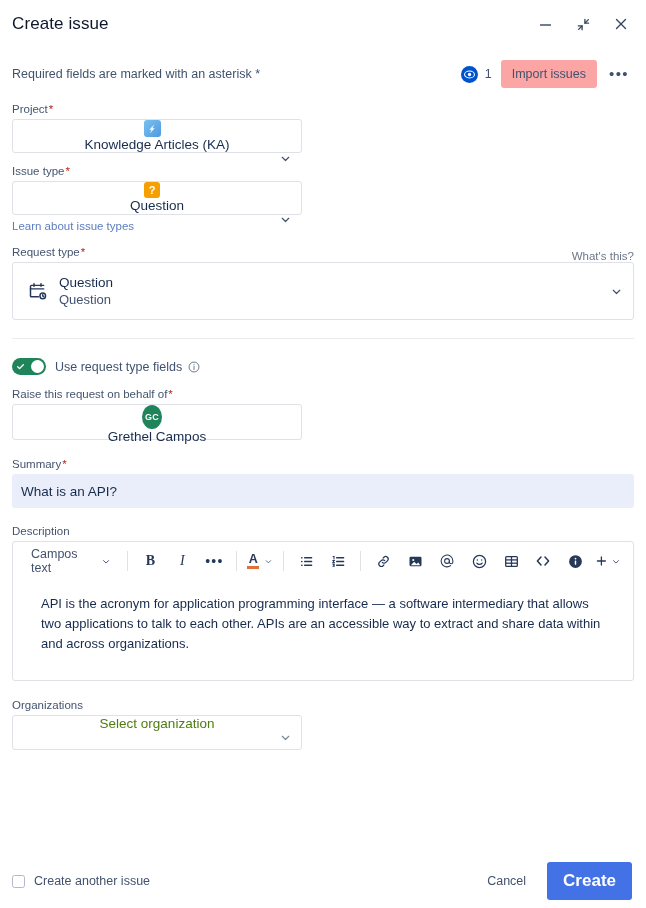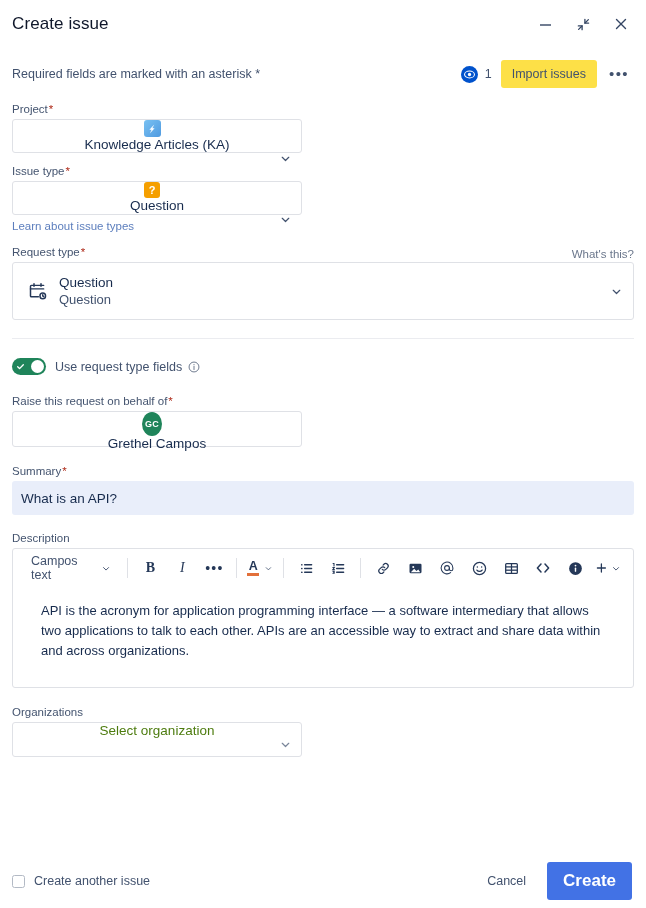--- a/index.html
+++ b/index.html
@@ -28,33 +28,33 @@
     display: flex; align-items: center;
     padding: 0 14px 0 12px; height: 34px; margin-top: 9px;
   }
   .notice-text { font-size: 12.5px; color: #42526e; }
   .notice-right { margin-left: auto; display: flex; align-items: center; gap: 9px; }
   .watch-wrap { display: flex; align-items: center; gap: 7px; }
   .watch-icon { width: 17px; height: 17px; border-radius: 50%; background: #0052cc;
                 display: flex; align-items: center; justify-content: center; cursor: pointer; }
   .watch-count { font-size: 12.5px; color: #42526e; }
   .import-btn {
-    background: #fde047; border: none; border-radius: 3px;
+    background: #fca5a5; border: none; border-radius: 3px;
     font-size: 12.5px; color: #42526e; padding: 7px 11px;
     font-family: inherit; cursor: pointer;
   }
   .more-btn { color: #42526e; font-size: 15px; letter-spacing: 1.4px;
               padding: 2px 3px; cursor: pointer; line-height: 8px; }
 
   
   .body { padding: 0 12px; }
   .field { margin-top: 12px; }
   .label { font-size: 11.5px; color: #44546f; margin-bottom: 4px; display: block; }
   .label .ast { color: #ae2a19; margin-left: 1px; }
-  .label-row { display: flex; align-items: center; }
+  .label-row { display: flex; align-items: flex-end; }
   .label-row .whats { margin-left: auto; font-size: 11.5px; color: #6b778c; cursor: pointer; }
 
   .control {
     height: 34px; border: 1px solid #dfe1e6; border-radius: 3px; background: #fff;
     display: flex; align-items: center; padding: 0 9px; position: relative;
   }
   .control.narrow { width: 290px; flex-direction: column; }
   .ctrl-text { font-size: 13.5px; color: #172b4d; }
   .ctrl-text.placeholder { color: #4d7c0f; }
   .chev { margin-left: auto; color: #42526e; display: flex; align-items: center; }
@@ -263,21 +263,21 @@
       <span class="toggle-label">Use request type fields</span>
       <span class="info-i">
         <svg width="12" height="12" viewBox="0 0 16 16" fill="none" stroke="#6b778c" stroke-width="1.3">
           <circle cx="8" cy="8" r="6.6"></circle>
             <line x1="8" y1="7.2" x2="8" y2="11.4" stroke-linecap="round"></line>
             <circle cx="8" cy="4.9" r="0.75" fill="#6b778c" stroke="none"></circle>
         </svg>
       </span>
     </div>
 
-    <div class="field" style="margin-top:20px;">
+    <div class="field" style="margin-top:13px;">
       <span class="label"><span>Raise this request on behalf of</span><span class="ast">*</span></span>
       <div class="control narrow" style="height:36px;">
         <span class="user-avatar">GC</span>
         <span class="ctrl-text">Grethel Campos</span>
       </div>
     </div>
 
     <div class="field" style="margin-top:18px;">
       <span class="label"><span>Summary</span><span class="ast">*</span></span>
       <div class="summary-input">

